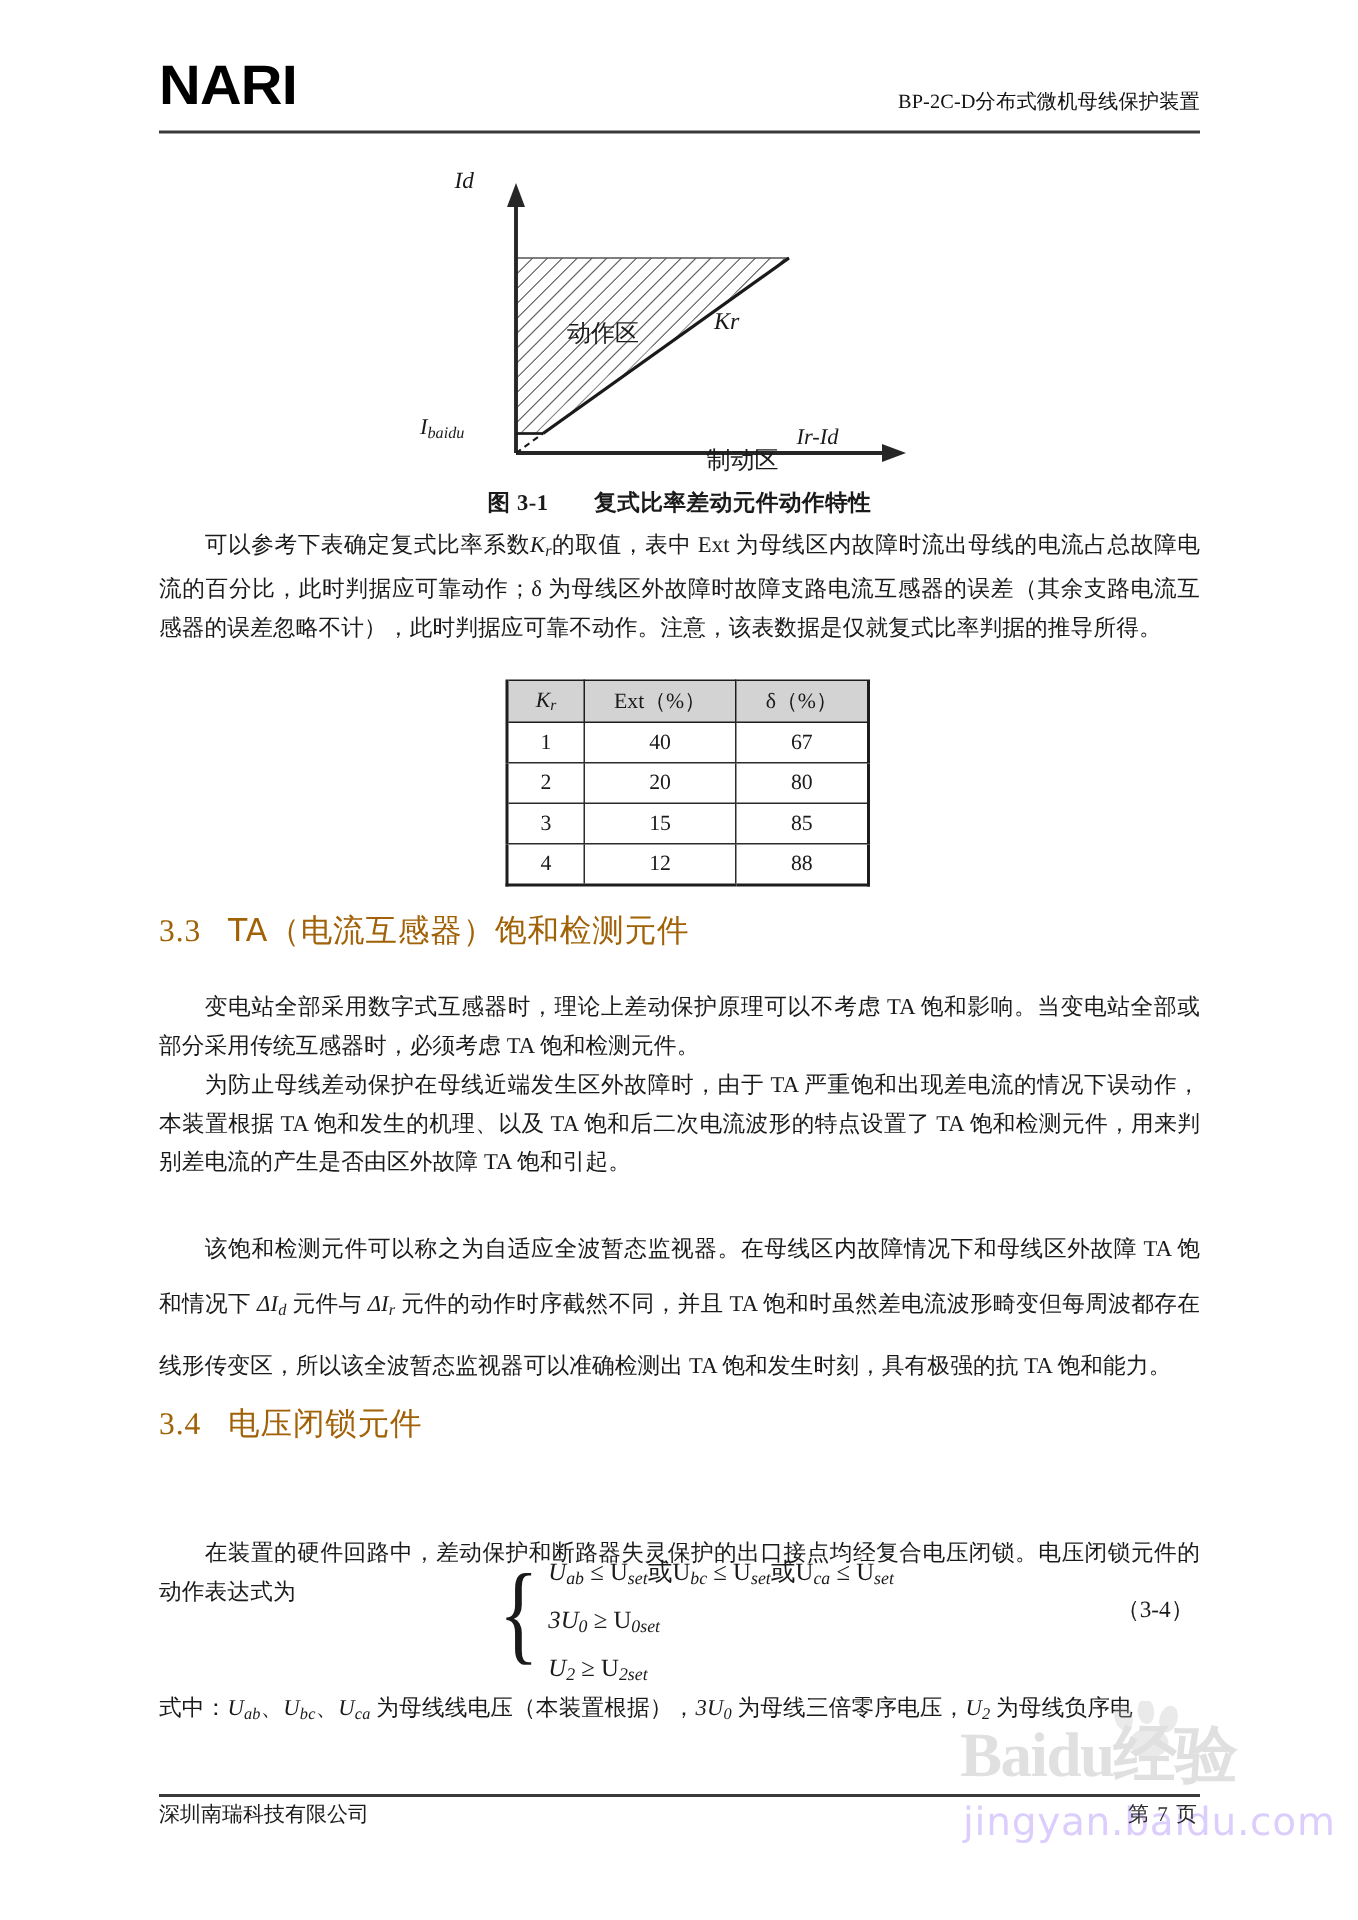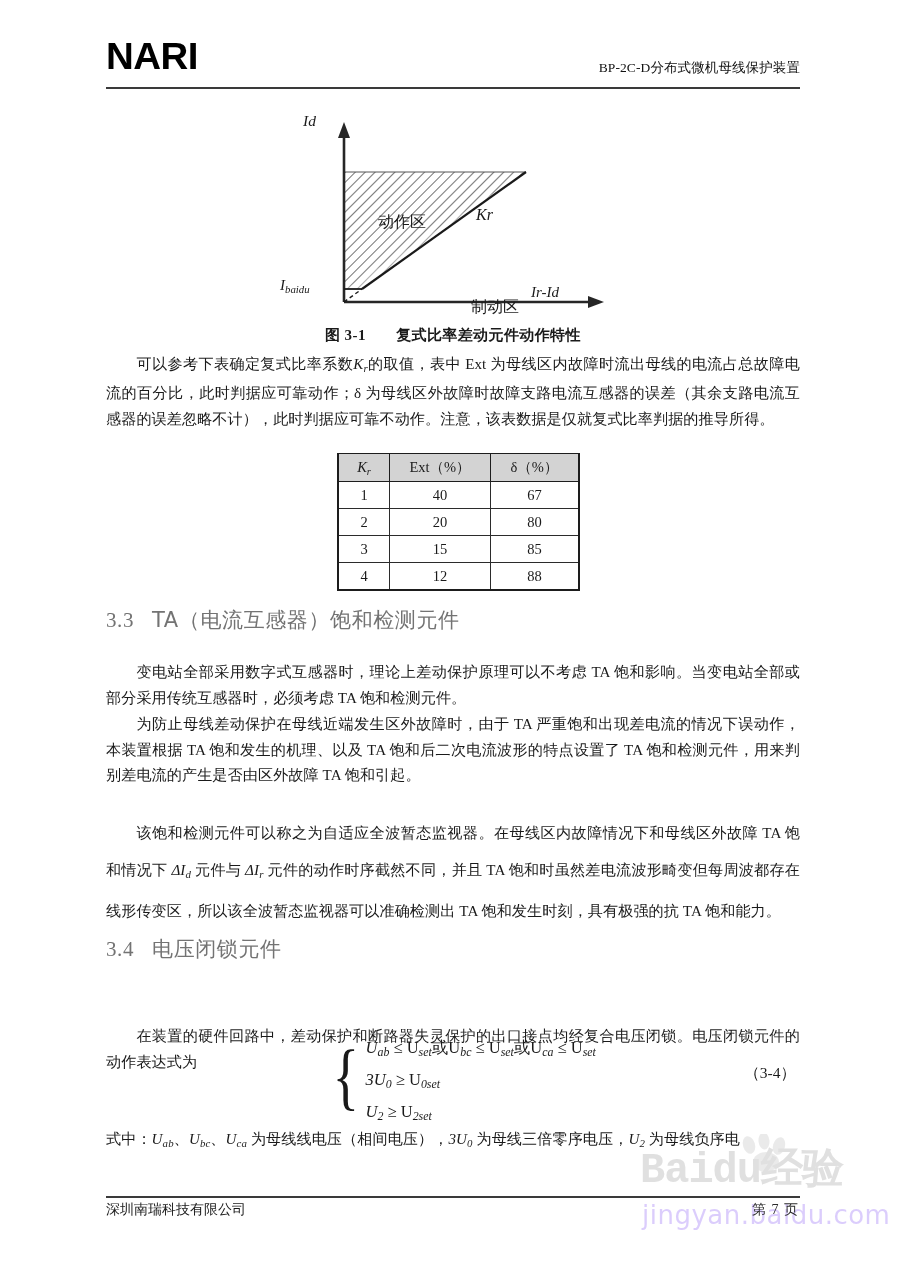--- a/index.html
+++ b/index.html
@@ -134,21 +134,21 @@
 
   
   .h2 {
     position: absolute;
     left: 106px;
     width: 694px;
     font-size: 21px;
     font-family: "DejaVu Sans", "Liberation Sans", sans-serif;
     font-weight: normal;
     letter-spacing: 0.6px;
-    color: #737373;
+    color: #a16207;
   }
   .h2 .num { margin-right: 18px; font-family: "Liberation Serif", serif; }
   #h-33 { top: 606px; }
   #h-34 { top: 935px; }
 
   #para-2 { top: 660px; }
   #para-3 { top: 712px; }
   #para-4 { top: 815px; line-height: 37px; }
   #para-5 { top: 1024px; }
   #para-6 { top: 1127px; }
@@ -224,21 +224,21 @@
     top: 1138px;
     width: 265px;
     height: 110px;
     pointer-events: none;
     opacity: 0.30;
   }
   .wm-row1 {
     position: absolute;
     left: 0;
     top: 10px;
-    font-family: Liberation Mono, monospace;
+    font-family: Liberation Serif, serif;
     font-weight: bold;
     font-size: 42px;
     line-height: 46px;
     color: #9a9a9a;
     white-space: nowrap;
     letter-spacing: -1px;
   }
   .wm-row2 {
     position: absolute;
     left: 2px;
@@ -373,21 +373,21 @@
       <div class="eq-lines">
         <div class="eq-line"><i class="var">U</i><span class="sub">ab</span><span> ≤ U</span><span class="sub">set</span><span>或U</span><span class="sub">bc</span><span> ≤ U</span><span class="sub">set</span><span>或U</span><span class="sub">ca</span><span> ≤ U</span><span class="sub">set</span></div>
         <div class="eq-line"><i class="var">3U</i><span class="sub">0</span><span> ≥ U</span><span class="sub">0set</span></div>
         <div class="eq-line"><i class="var">U</i><span class="sub">2</span><span> ≥ U</span><span class="sub">2set</span></div>
       </div>
     </div>
     <div class="eq-num">（3-4）</div>
   </div>
 
   <div class="para" id="para-6">
-    <span>式中：</span><i class="var">U</i><span class="sub">ab</span><span>、</span><i class="var">U</i><span class="sub">bc</span><span>、</span><i class="var">U</i><span class="sub">ca</span><span> 为母线线电压（相间电压），</span><i class="var">3U</i><span class="sub">0</span><span> 为母线三倍零序电压，</span><i class="var">U</i><span class="sub">2</span><span> 为母线负序电</span>
+    <span>式中：</span><i class="var">U</i><span class="sub">ab</span><span>、</span><i class="var">U</i><span class="sub">bc</span><span>、</span><i class="var">U</i><span class="sub">ca</span><span> 为母线线电压（本装置根据），</span><i class="var">3U</i><span class="sub">0</span><span> 为母线三倍零序电压，</span><i class="var">U</i><span class="sub">2</span><span> 为母线负序电</span>
   </div>
 
   <div class="watermark">
     <svg class="wm-paw" viewBox="0 0 60 40">
       <ellipse cx="13" cy="11" rx="6" ry="9" fill="#bdbdbd" transform="rotate(-16 13 11)"></ellipse>
       <ellipse cx="28" cy="7" rx="5.5" ry="8.5" fill="#bdbdbd" transform="rotate(-5 28 7)"></ellipse>
       <ellipse cx="43" cy="12" rx="6" ry="9" fill="#bdbdbd" transform="rotate(16 43 12)"></ellipse>
       <ellipse cx="30" cy="28" rx="13" ry="10" fill="#bdbdbd"></ellipse>
     </svg>
     <div class="wm-row1">Baidu经验</div>

